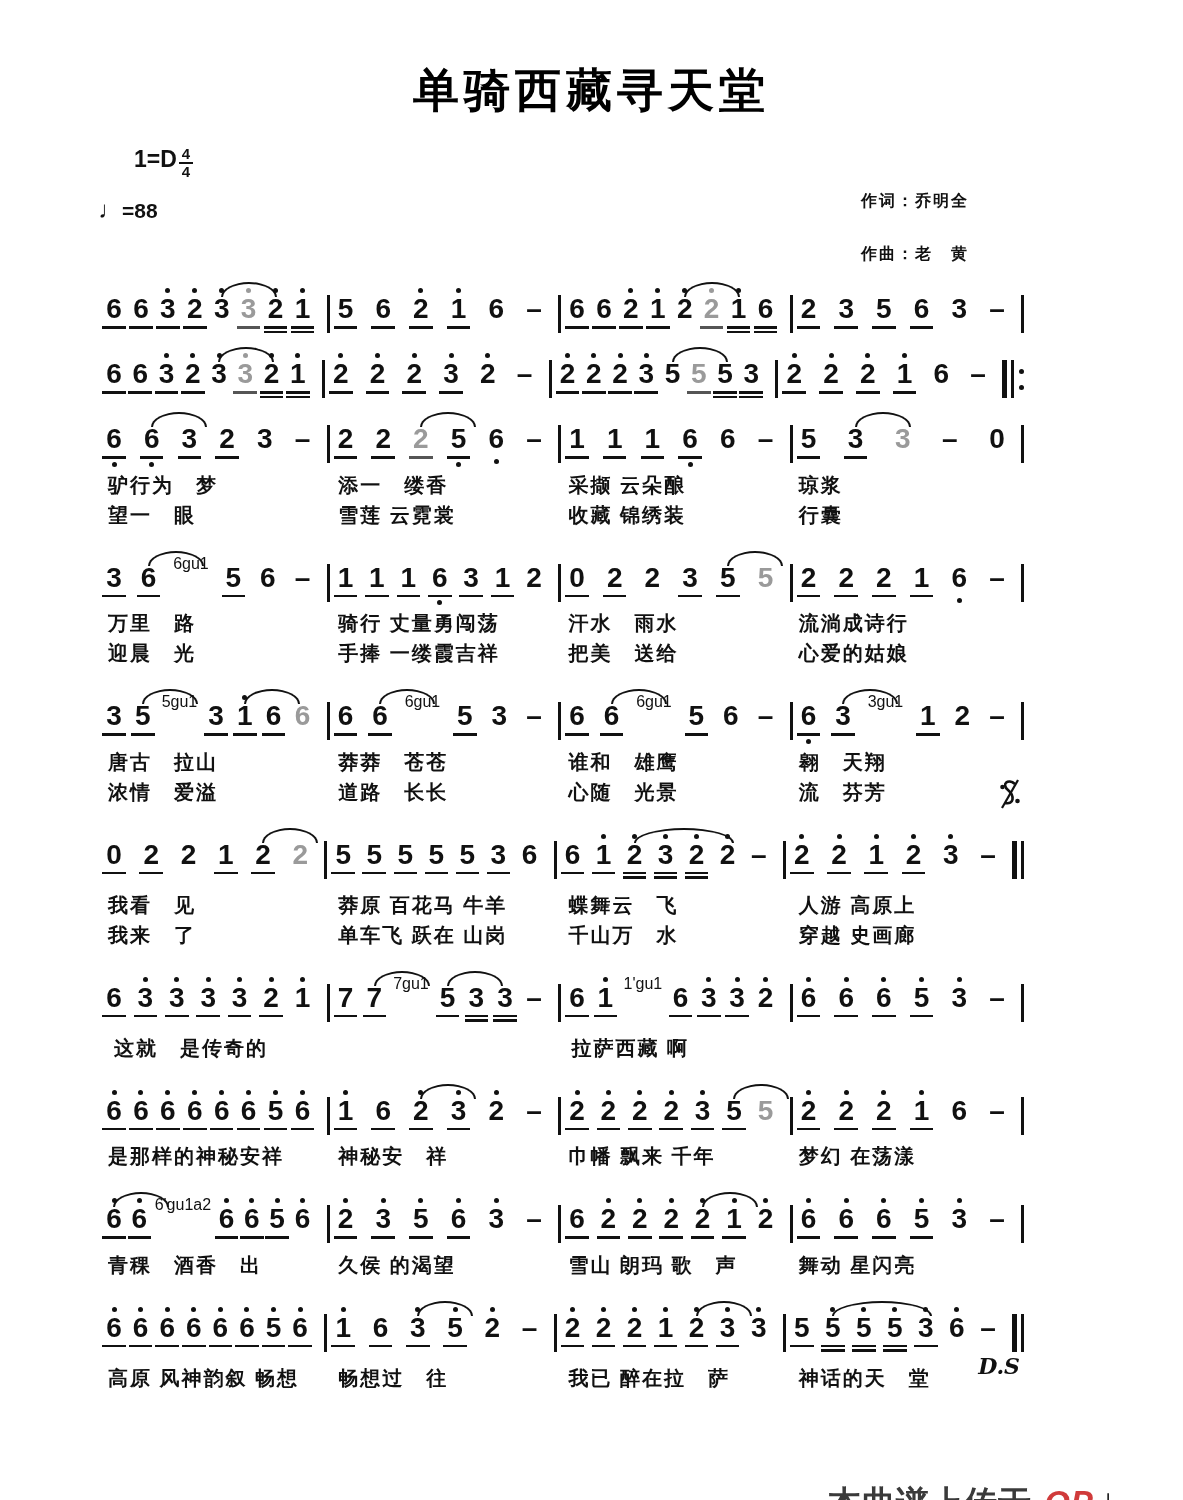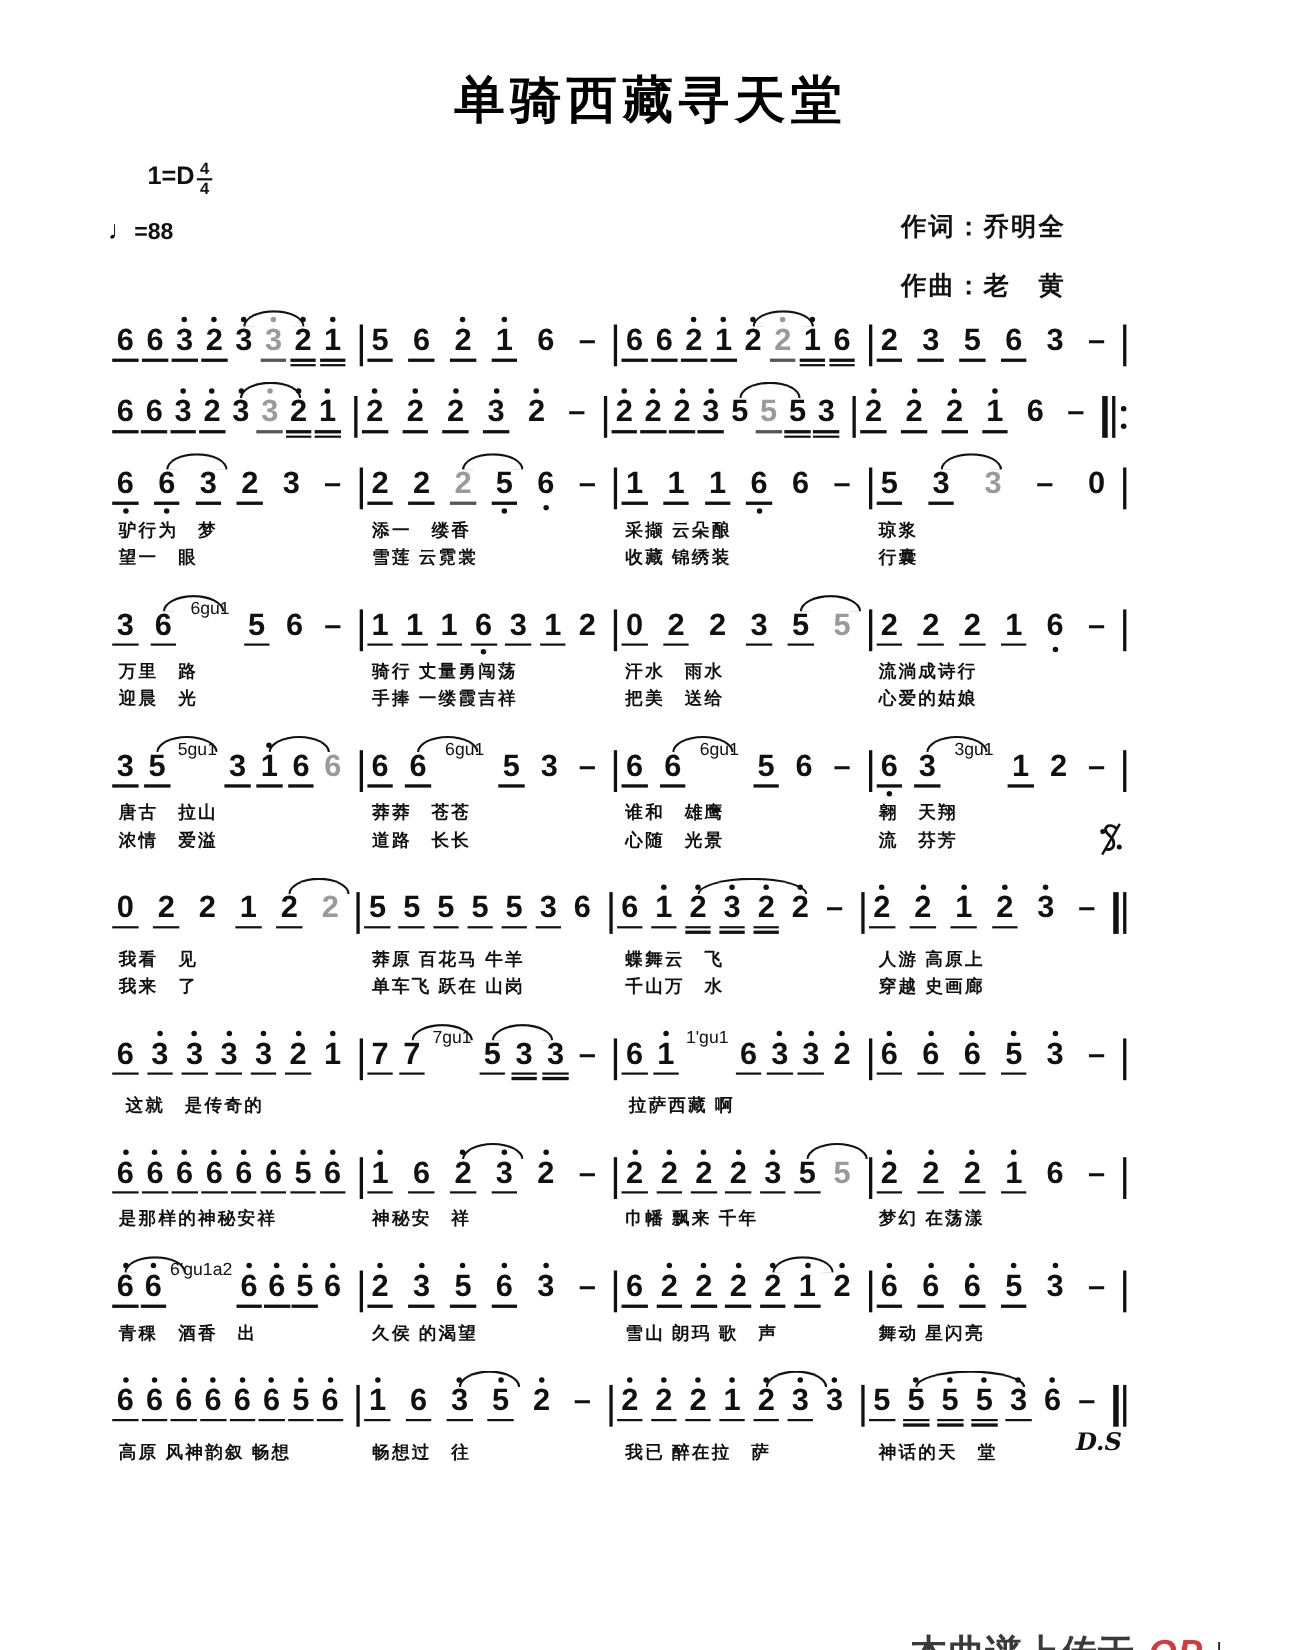--- a/index.html
+++ b/index.html
@@ -18,21 +18,21 @@
     text-align:center;font-size:46px;font-weight:bold;letter-spacing:5px;
     margin:0;color:#000;
   }
   .header-meta{position:relative;height:240px;}
   .key-sig{position:absolute;left:0;top:100px;font-size:23px;font-weight:bold;display:flex;margin-left:36px;}
   .meter{display:inline-flex;flex-direction:column;align-items:center;margin-left:2px;font-size:15px;font-weight:bold;line-height:1.05;}
   .meter .num{padding:0 3px;}
   .meter .num.top{border-bottom:2px solid #111;}
   .tempo{position:absolute;left:0;top:150px;font-size:21px;font-weight:bold;text-align:right;}
   .tempo .q{font-size:24px;}
-  .credit{position:absolute;right:55px;font-size:23px;font-weight:bold;letter-spacing:2px;}
+  .credit{position:absolute;right:55px;font-size:16px;font-weight:bold;letter-spacing:2px;}
   .credit.lyricist{top:145px;}
   .credit.composer{top:198px;}
 
   
   .system{position:relative;margin-bottom:27px;}
   .system.no-lyr{margin-bottom:9px;}
   .notes-row{display:flex;align-items:flex-start;}
   .measure{flex:1;display:flex;justify-content:space-between;align-items:flex-start;padding:0 14px 0 6px;}
   .note{position:relative;display:inline-flex;flex-direction:column;align-items:center;min-width:20px;}
   .slot-a{height:9px;display:flex;align-items:flex-end;justify-content:center;}
@@ -52,21 +52,21 @@
     pointer-events:none;
   }
   .barline{width:3px;height:38px;background:#111;margin-top:9px;}
   .endbar{display:flex;align-items:flex-start;margin-top:9px;}
   .endbar .b{width:3px;height:38px;background:#111;margin-left:4px;}
   .endbar .b:first-child{margin-left:0;}
   .endbar .b.thick{width:5px;}
   .rep-dots{display:flex;flex-direction:column;justify-content:center;gap:11px;height:38px;margin-left:5px;}
   .rep-dots .d{width:5px;height:5px;border-radius:50%;background:#111;}
   .lyrics-row{display:flex;margin-top:5px;}
-  .lyr-cell{flex:1;padding-left:10px;font-size:16px;font-weight:bold;letter-spacing:2px;white-space:pre;line-height:1.25;}
+  .lyr-cell{flex:1;padding-left:10px;font-size:20px;font-weight:bold;letter-spacing:2px;white-space:pre;line-height:1.25;}
   .lyr-sp{width:3px;}
   .lyr-end{width:8px;}
   .segno{position:absolute;right:2px;bottom:-10px;}
   .ds{
     position:absolute;right:4px;top:48px;
     font-family:"DejaVu Serif","Liberation Serif",serif;
     font-style:italic;font-weight:bold;font-size:22px;
   }
   .footer{
     position:absolute;left:828px;bottom:0;height:15px;overflow:hidden;

